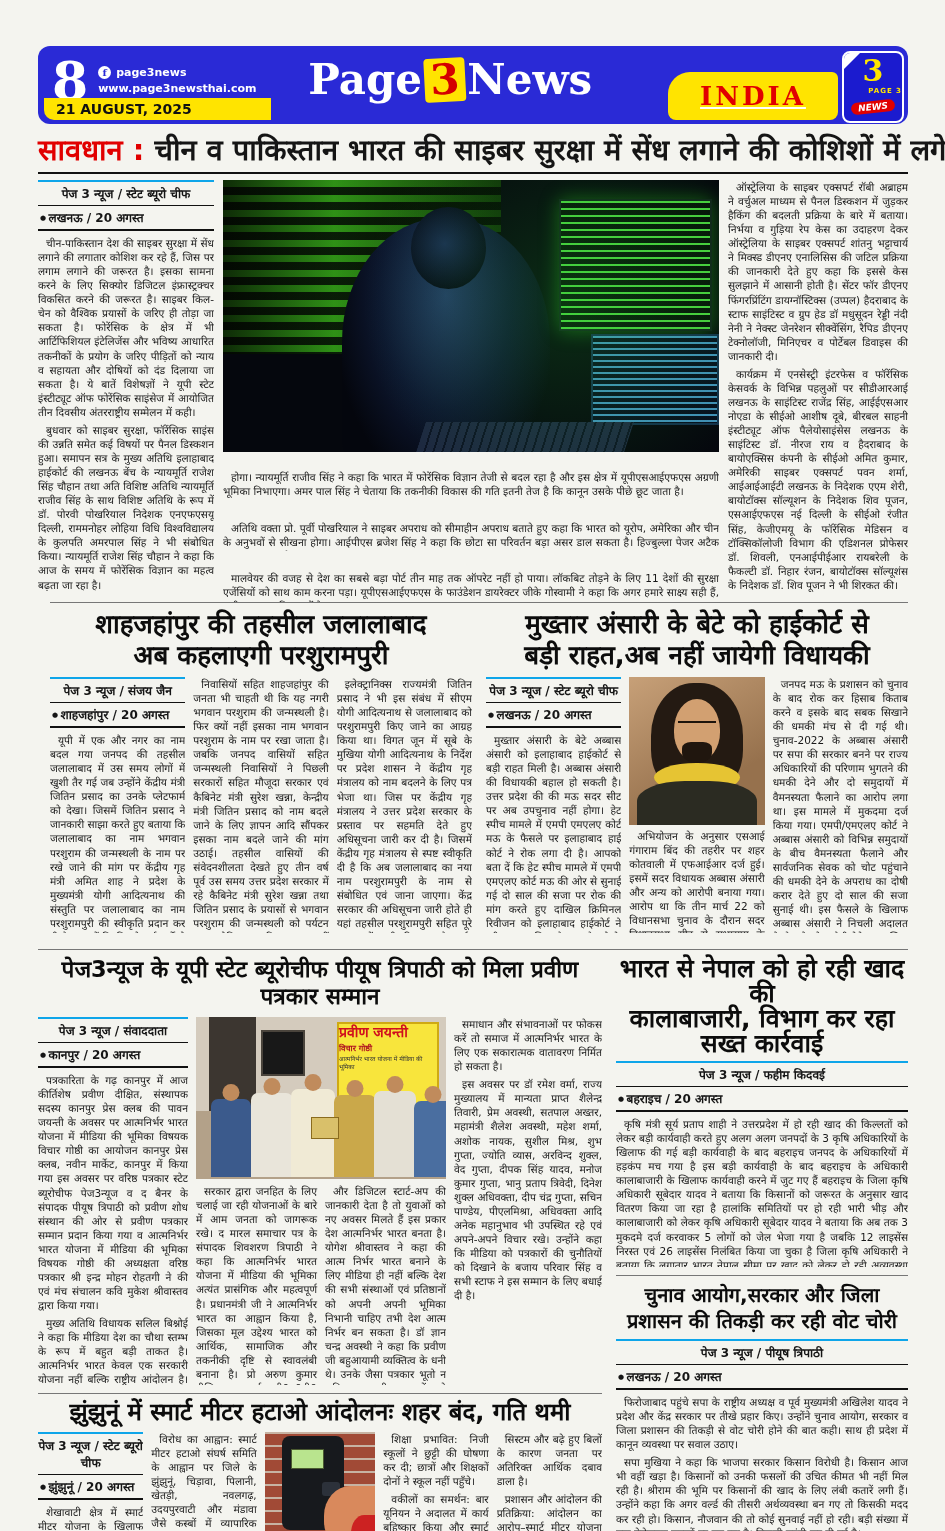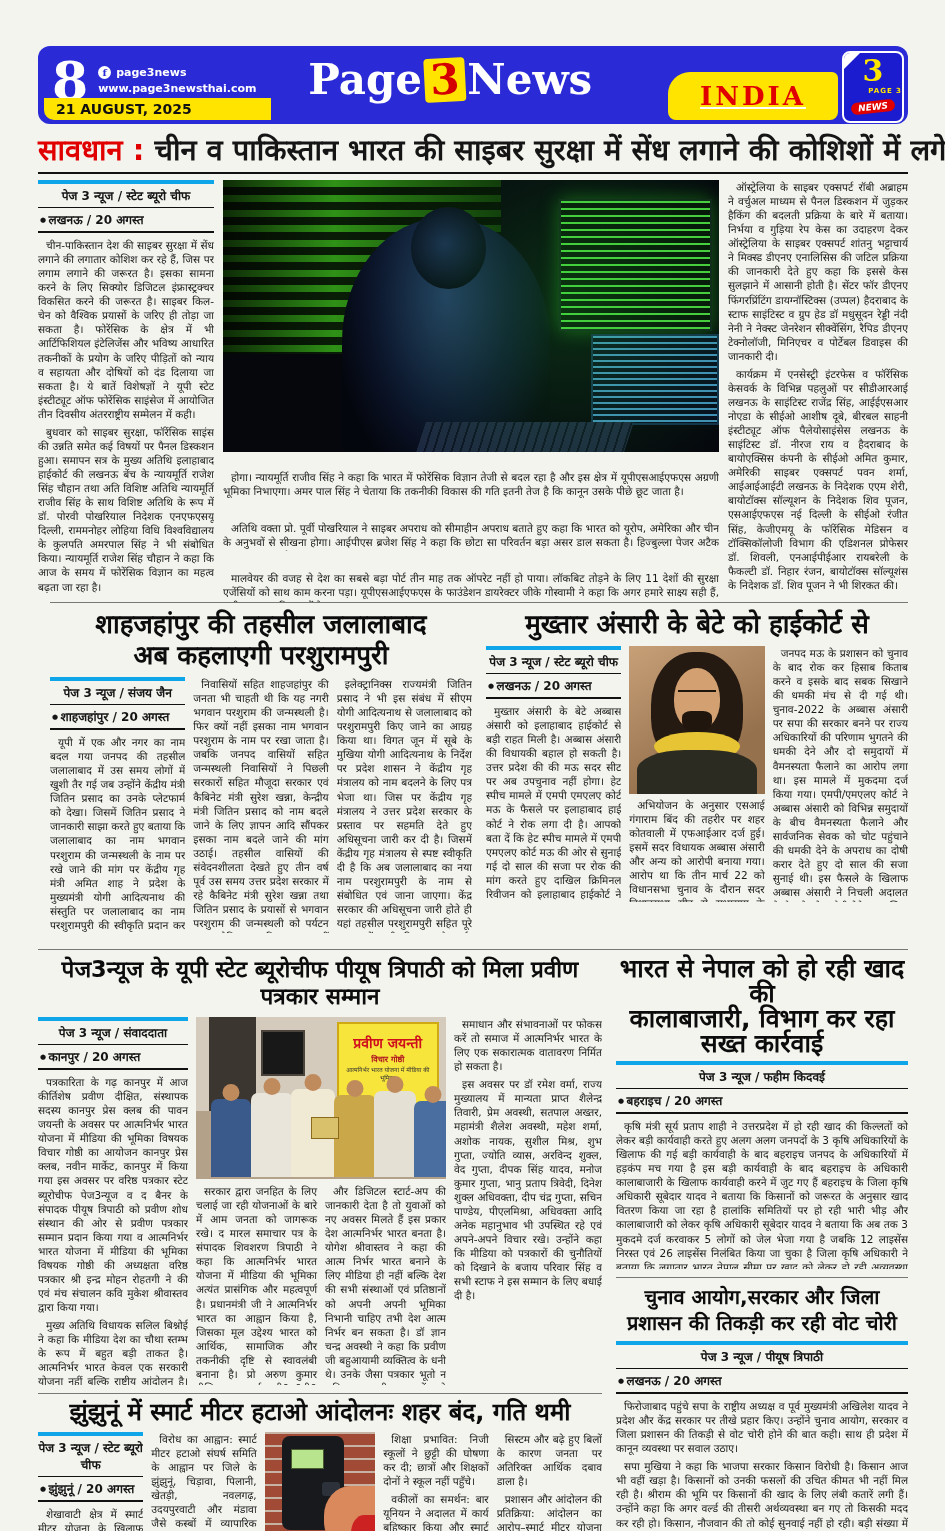--- a/index.html
+++ b/index.html
@@ -25,21 +25,21 @@
   .mh-corner .n3{color:#ffe400;font-size:30px;font-weight:bold;line-height:32px;margin-top:2px;font-family:"DejaVu Serif",serif;}
   .mh-corner .p3{color:#ffe400;font-size:7px;font-weight:bold;letter-spacing:1px;text-align:right;}
   .mh-corner .nw{display:inline-block;background:#e10000;color:#fff;font-size:9px;font-weight:bold;font-style:italic;padding:1px 7px;border-radius:8px;transform:rotate(-6deg);margin-top:1px;}
 
   
   .lead{margin-top:9px;border-bottom:2px solid #111;padding-bottom:5px;font-weight:bold;font-size:29px;line-height:34px;white-space:nowrap;}
   .lead .kicker{color:#e10000;}
 
   
   .byline{margin-bottom:5px;}
-  .byline .b1{border-top:4px solid #0ea5e9;border-bottom:1px solid #111;text-align:center;font-weight:bold;font-size:12px;padding:3px 0;}
+  .byline .b1{border-top:2px solid #0ea5e9;border-bottom:1px solid #111;text-align:center;font-weight:bold;font-size:12px;padding:3px 0;}
   .byline .b2{border-bottom:2px solid #111;font-weight:bold;font-size:12px;padding:3px 0 3px 2px;}
   .byline .b2::before{content:"● ";font-size:7px;vertical-align:2px;}
   .body-txt{font-size:10.5px;line-height:1.34;text-align:justify;color:#191919;}
   .body-txt p{margin:0 0 4px 0;text-indent:8px;}
   .clip{overflow:hidden;}
   h2.art{margin:0;text-align:center;font-weight:bold;color:#0c0c0c;}
 
   
   .art-cyber{margin-top:6px;height:412px;display:grid;grid-template-columns:176px 1fr 180px;gap:9px;}
   .cy-center .img-hacker{height:272px;}
@@ -67,21 +67,21 @@
   .ab-vest{position:absolute;left:6%;bottom:-4%;width:88%;height:34%;background:#2b2b22;border-radius:40% 40% 0 0;}
 
   
   .lower{margin-top:10px;height:588px;display:grid;grid-template-columns:1fr 292px;gap:14px;border-top:1px solid #777;padding-top:6px;}
   .praveen h2.art{font-size:22.5px;line-height:27px;}
   .pv-grid{display:grid;grid-template-columns:150px 1fr 148px;gap:8px;margin-top:7px;height:368px;}
   .pv-mid-txt{column-count:2;column-gap:8px;margin-top:5px;}
   .img-group{position:relative;height:162px;background:linear-gradient(180deg,#d4cbbd 0 58%,#b3a189 58% 100%);overflow:hidden;}
   .gp-door{position:absolute;left:5%;top:0;width:19%;height:58%;background:#3c3630;}
   .gp-screen{position:absolute;left:26%;top:8%;width:16%;height:26%;background:#181818;border:2px solid #4a443c;}
-  .gp-banner{position:absolute;right:3%;top:3%;width:39%;height:55%;background:#f8e53c;border:2px solid #cfa913;text-align:center;padding-top:11px;}
+  .gp-banner{position:absolute;right:3%;top:3%;width:39%;height:55%;background:#f8e53c;border:2px solid #cfa913;text-align:left;padding-top:0;}
   .gp-banner .t1{color:#d00f1e;font-weight:bold;font-size:14px;line-height:16px;}
   .gp-banner .t2{color:#b01220;font-weight:bold;font-size:8px;margin-top:2px;}
   .gp-banner .t3{color:#333;font-size:6px;margin-top:2px;}
   .person{position:absolute;bottom:2px;border-radius:7px 7px 0 0;}
   .person::before{content:"";position:absolute;top:-15px;left:50%;transform:translateX(-50%);width:17px;height:17px;border-radius:50%;background:#c08b5c;}
   .gp-garland{position:absolute;bottom:34px;left:10%;width:80%;height:12px;background:repeating-radial-gradient(circle at 6px 6px,#e05a9a 0 3px,#c23a6a 3px 5px,transparent 5px 12px);}
   .gp-plaque{position:absolute;bottom:40px;left:46%;width:26px;height:20px;background:#d9c06a;border:1px solid #8a6b1d;}
 
   .meter{margin-top:8px;border-top:1px solid #777;padding-top:4px;}
   .meter h2.art{font-size:24px;line-height:28px;}
@@ -188,21 +188,21 @@
         <div class="body-txt clip">
               <p>निवासियों सहित शाहजहांपुर की जनता भी चाहती थी कि यह नगरी भगवान परशुराम की जन्मस्थली है। फिर क्यों नहीं इसका नाम भगवान परशुराम के नाम पर रखा जाता है। जबकि जनपद वासियों सहित जन्मस्थली निवासियों ने पिछली सरकारों सहित मौजूदा सरकार एवं कैबिनेट मंत्री सुरेश खन्ना, केन्द्रीय मंत्री जितिन प्रसाद को नाम बदले जाने के लिए ज्ञापन आदि सौंपकर इसका नाम बदले जाने की मांग उठाई। तहसील वासियों की संवेदनशीलता देखते हुए तीन वर्ष पूर्व उस समय उत्तर प्रदेश सरकार में रहे कैबिनेट मंत्री सुरेश खन्ना तथा जितिन प्रसाद के प्रयासों से भगवान परशुराम की जन्मस्थली को पर्यटन स्थल घोषित कर दिया गया। वहीं उत्तर प्रदेश के मुख्यमंत्री योगी आदित्यनाथ ने भी यहां आकर आश्वस्त किया कि जनता की भावनाओं का आदर किया जाएगा। जबकि केंद्रीय वाणिज्य व आइटी एवं</p>
             </div>
         <div class="body-txt clip">
               <p>इलेक्ट्रानिक्स राज्यमंत्री जितिन प्रसाद ने भी इस संबंध में सीएम योगी आदित्यनाथ से जलालाबाद को परशुरामपुरी किए जाने का आग्रह किया था। विगत जून में सूबे के मुखिया योगी आदित्यनाथ के निर्देश पर प्रदेश शासन ने केंद्रीय गृह मंत्रालय को नाम बदलने के लिए पत्र भेजा था। जिस पर केंद्रीय गृह मंत्रालय ने उत्तर प्रदेश सरकार के प्रस्ताव पर सहमति देते हुए अधिसूचना जारी कर दी है। जिसमें केंद्रीय गृह मंत्रालय से स्पष्ट स्वीकृति दी है कि अब जलालाबाद का नया नाम परशुरामपुरी के नाम से संबोधित एवं जाना जाएगा। केंद्र सरकार की अधिसूचना जारी होते ही यहां तहसील परशुरामपुरी सहित पूरे जनपद में खुशी की लहर दौड़ गई। वहीं परशुराम मंदिर के महंत सत्यदेव पांडेय की आंखों में आंसू तैर गए। रूंधे गले से उन्होंने बताया कि उनकी एवं सभी भक्तों की वर्षों की आस आज पूरी हुई है।</p>
             </div>
       </div>
     </div>
 
     <div>
-      <h2 class="art"><span>मुख्तार अंसारी के बेटे को हाईकोर्ट से</span><br></h2>
+      <h2 class="art"><span>मुख्तार अंसारी के बेटे को हाईकोर्ट से</span><br><span>बड़ी राहत,अब नहीं जायेगी विधायकी</span></h2>
       <div class="cols3">
         <div class="clip">
           <div class="byline">
             <div class="b1">पेज 3 न्यूज /  स्टेट ब्यूरो चीफ</div>
             <div class="b2">लखनऊ /  20 अगस्त</div>
           </div>
           <div class="body-txt">
                 <p>मुख्तार अंसारी के बेटे अब्बास अंसारी को इलाहाबाद हाईकोर्ट से बड़ी राहत मिली है। अब्बास अंसारी की विधायकी बहाल हो सकती है। उत्तर प्रदेश की की मऊ सदर सीट पर अब उपचुनाव नहीं होगा। हेट स्पीच मामले में एमपी एमएलए कोर्ट मऊ के फैसले पर इलाहाबाद हाई कोर्ट ने रोक लगा दी है। आपको बता दें कि हेट स्पीच मामले में एमपी एमएलए कोर्ट मऊ की ओर से सुनाई गई दो साल की सजा पर रोक की मांग करते हुए दाखिल क्रिमिनल रिवीजन को इलाहाबाद हाईकोर्ट ने स्वीकार कर लिया है। इस फैसले के चलते अब्बास अंसारी की विधायकी अब बहाल हो जाएगी। तीन मार्च 2022 को दर्ज हुआ मुकदमा नफरती भाषण और चुनाव आचार संहिता का उल्लंघन करने के मामले में</p>
               </div>
         </div>

